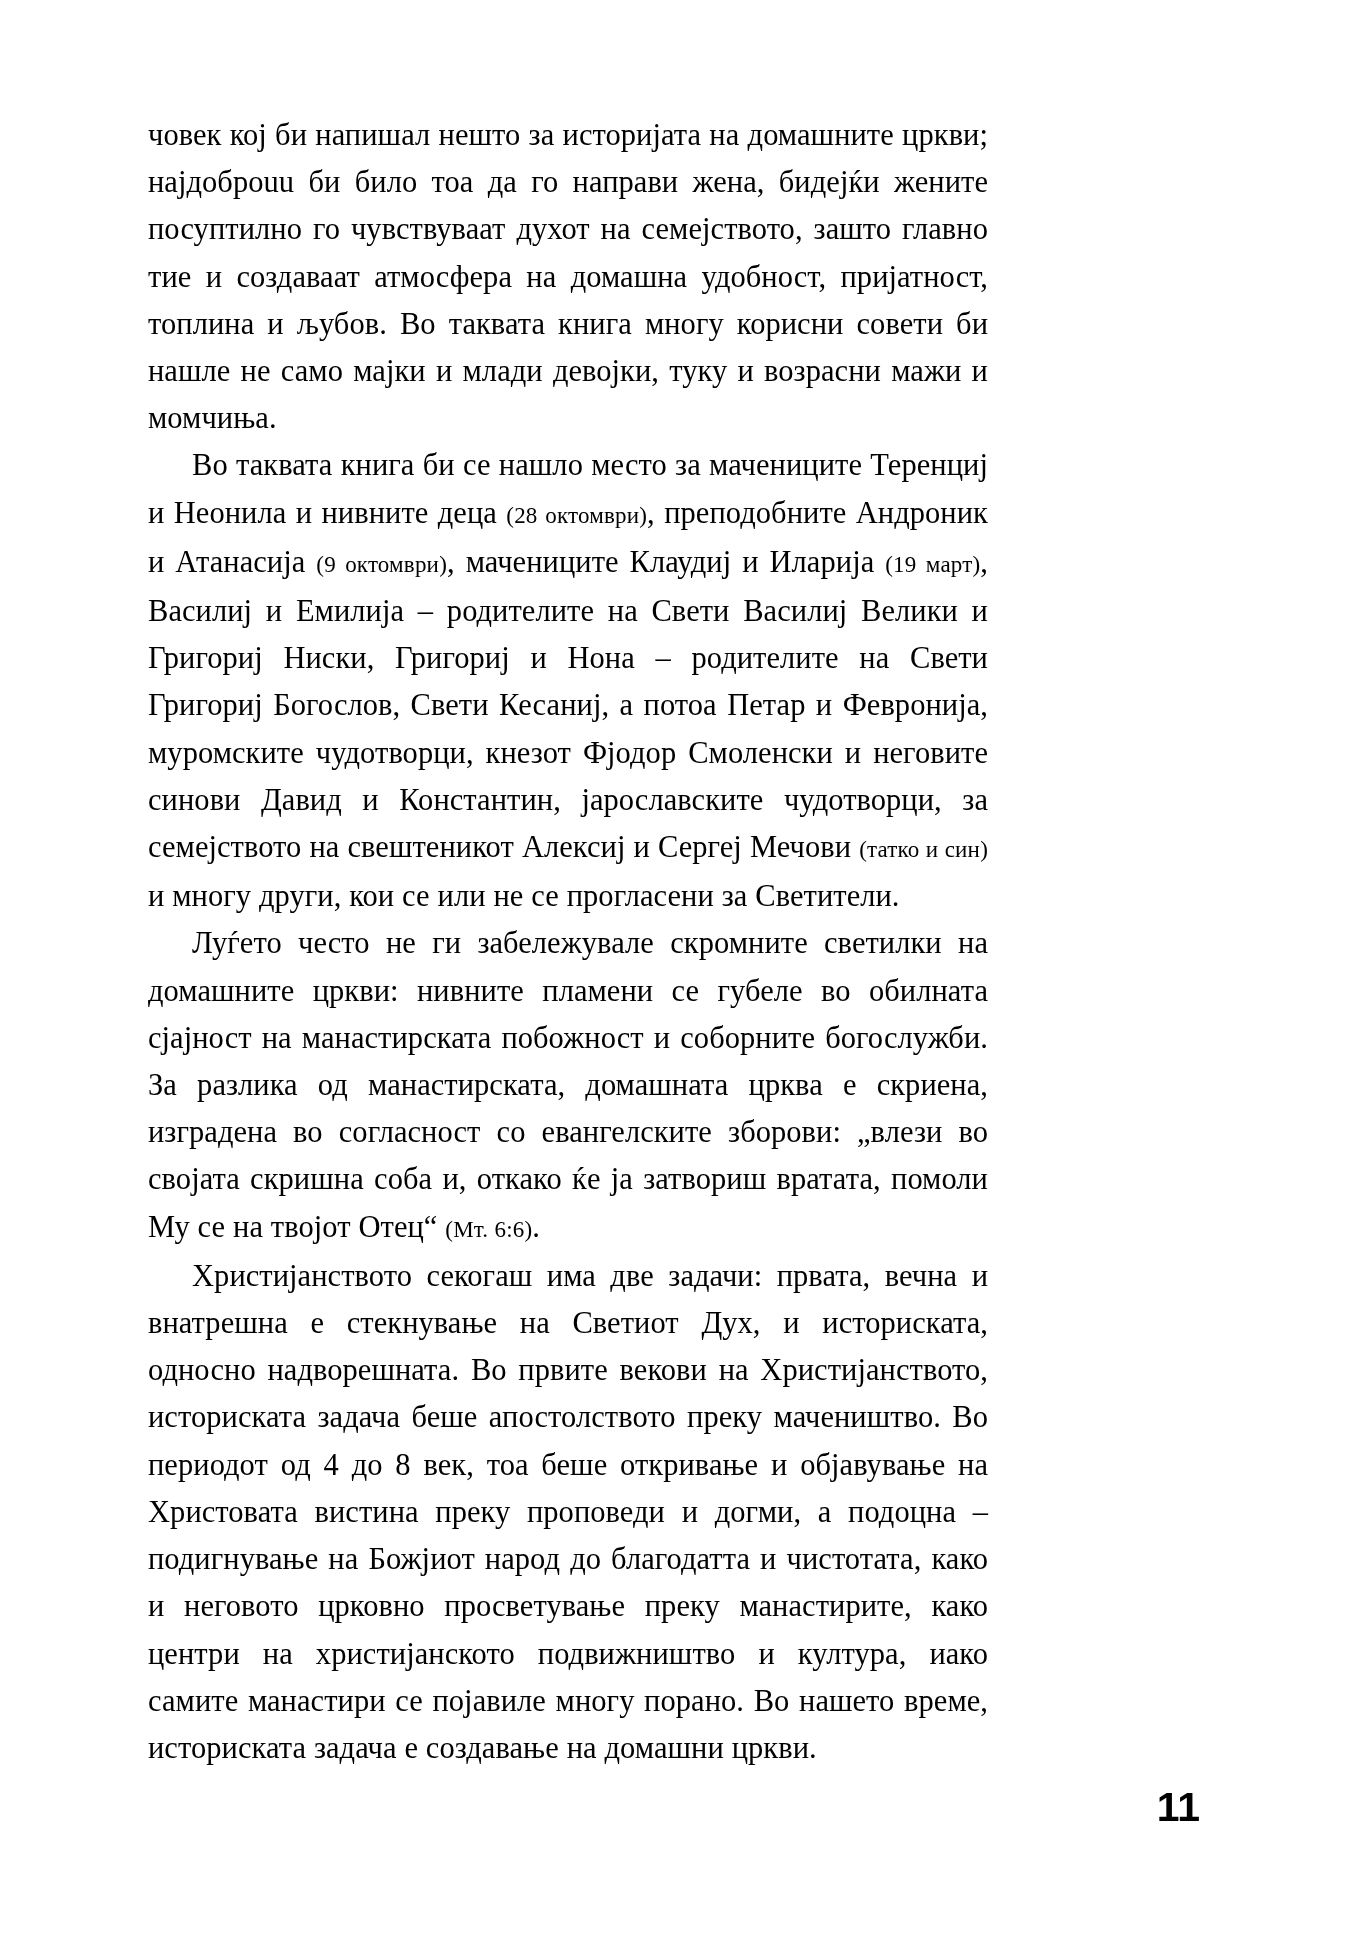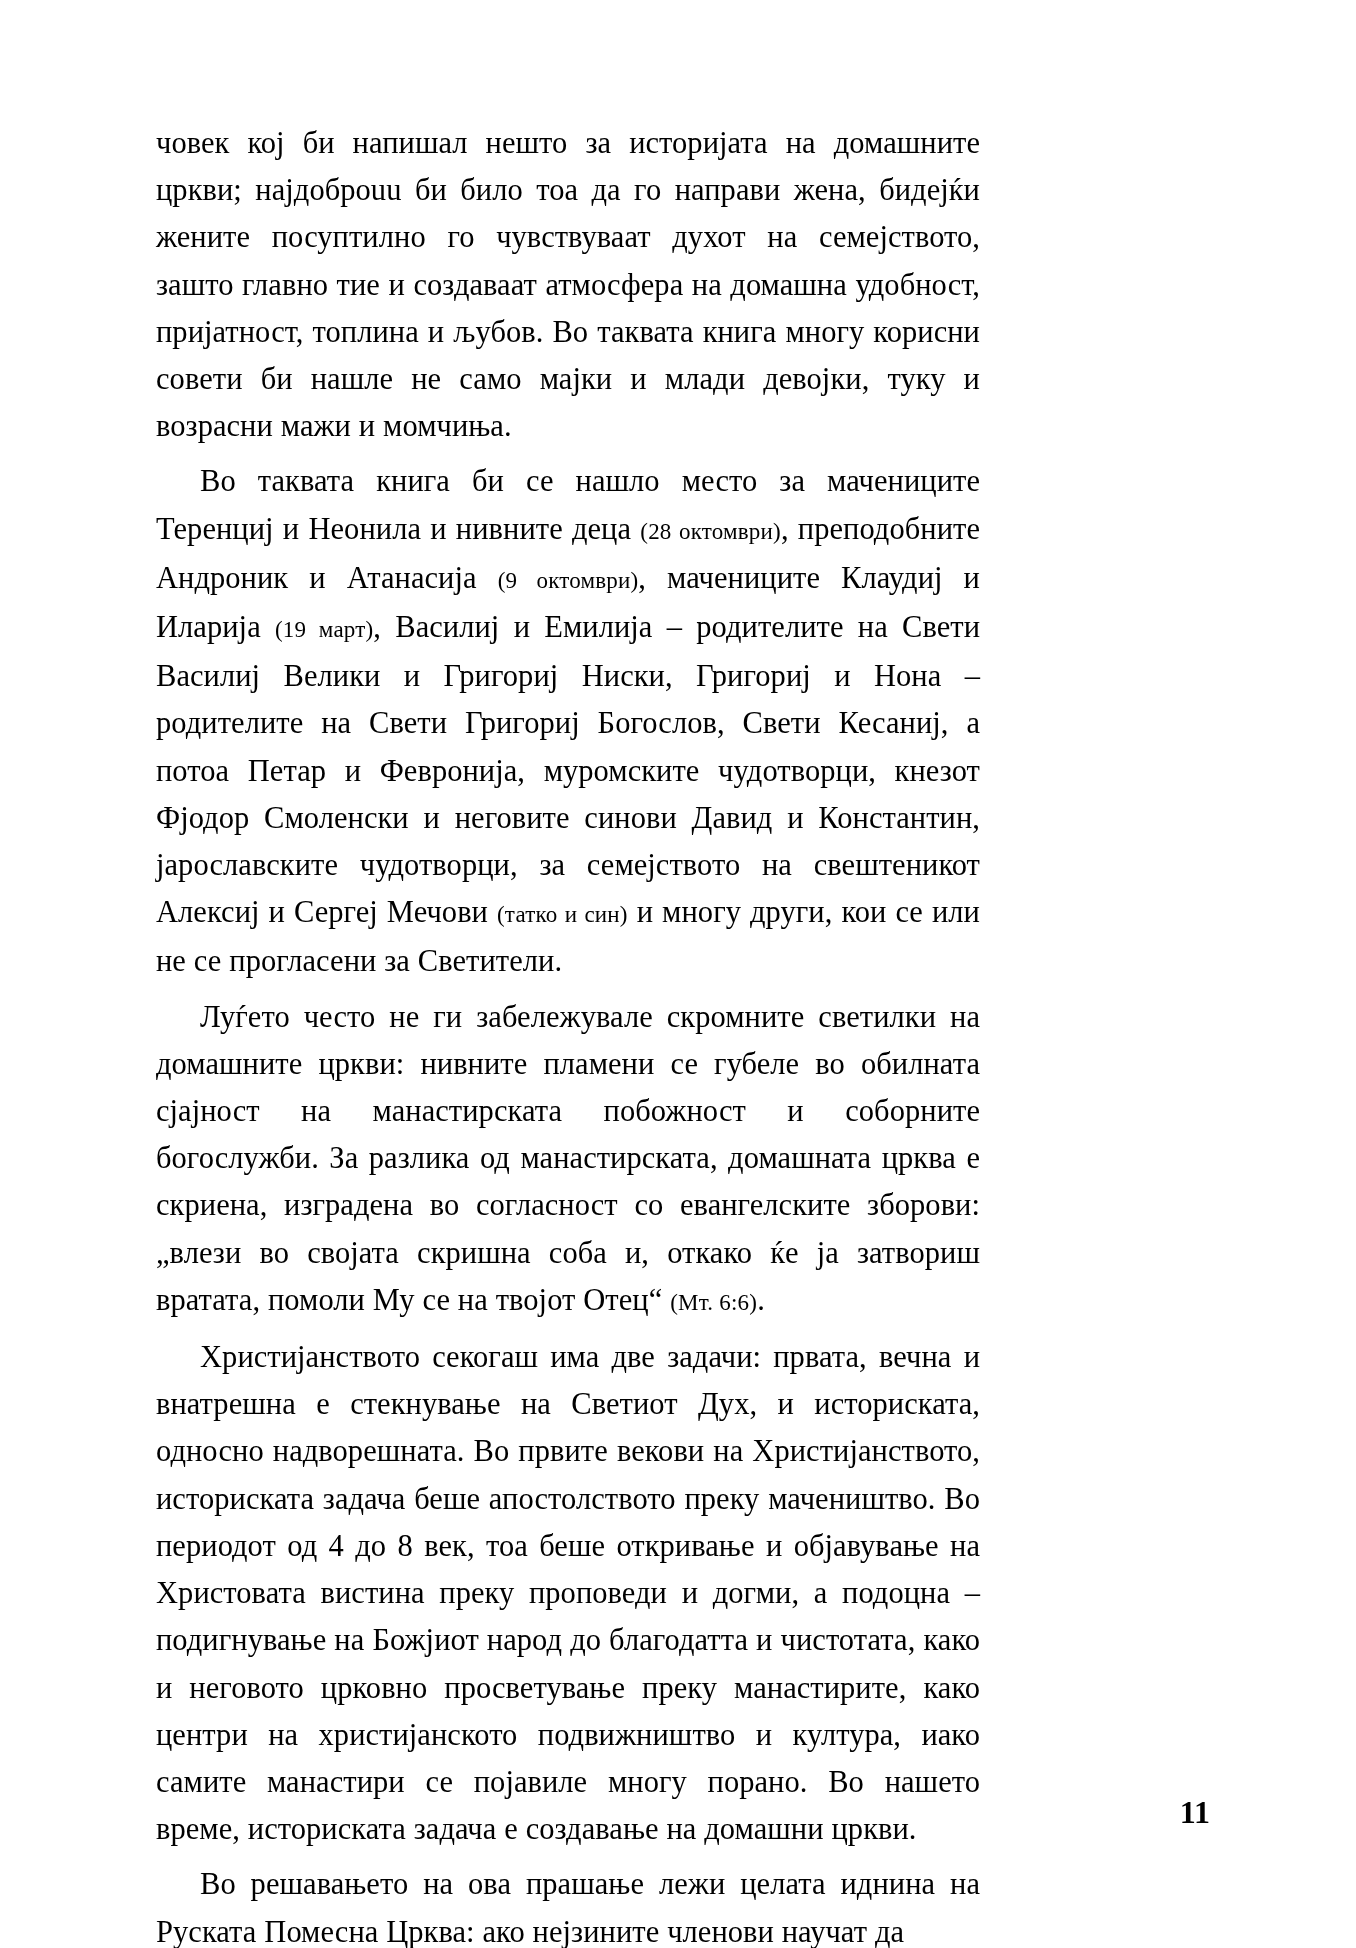--- a/index.html
+++ b/index.html
@@ -26,21 +26,21 @@
   }
 
   .text-column {
     position: absolute;
     left: 148px;
     top: 112px;
     width: 840px;
   }
 
   p.para {
-    margin: 8px;
+    margin: 0;
     padding: 0;
     text-align: justify;
     text-justify: inter-word;
     font-size: 30.5px;
     line-height: 47.2px;
     letter-spacing: 0.05px;
     word-spacing: 0.2px;
     hyphens: none;
   }
 
@@ -50,36 +50,35 @@
 
   
   .ann {
     font-size: 23px;
     letter-spacing: 0.2px;
     font-family: Liberation Serif, serif;
   }
 
   .folio {
     position: absolute;
-    right: 146px;
+    right: 156px;
     bottom: 120px;
-    font-size: 32px;
+    font-size: 41px;
     font-weight: bold;
-    font-family: Liberation Serif, serif;
+    font-family: Liberation Sans, sans-serif;
     line-height: 1;
   }
 </style>
 </head>
 <body>
 
 <div class="page">
 
   <div class="text-column">
     <p class="para">човек кој би напишал нешто за историјата на домашните цркви; најдоброuu би било тоа да го направи жена, бидејќи жените посуптилно го чувствуваат духот на семејството, зашто главно тие и создаваат атмосфера на домашна удобност, пријатност, топлина и љубов. Во таквата книга многу корисни совети би нашле не само мајки и млади девојки, туку и возрасни мажи и момчиња.</p>
     <p class="para indent">Во таквата книга би се нашло место за мачениците Теренциј и Неонила и нивните деца <span class="ann">(28 октомври)</span>, преподобните Андроник и Атанасија <span class="ann">(9 октомври)</span>, мачениците Клаудиј и Иларија <span class="ann">(19 март)</span>, Василиј и Емилија – родителите на Свети Василиј Велики и Григориј Ниски, Григориј и Нона – родителите на Свети Григориј Богослов, Свети Кесаниј, а потоа Петар и Февронија, муромските чудотворци, кнезот Фјодор Смоленски и неговите синови Давид и Константин, јарославските чудотворци, за семејството на свештеникот Алексиј и Сергеј Мечови <span class="ann">(татко и син)</span> и многу други, кои се или не се прогласени за Светители.</p>
     <p class="para indent">Луѓето често не ги забележувале скромните светилки на домашните цркви: нивните пламени се губеле во обилната сјајност на манастирската побожност и соборните богослужби. За разлика од манастирската, домашната црква е скриена, изградена во согласност со евангелските зборови: „влези во својата скришна соба и, откако ќе ја затвориш вратата, помоли Му се на твојот Отец“ <span class="ann">(Мт. 6:6)</span>.</p>
     <p class="para indent">Христијанството секогаш има две задачи: првата, вечна и внатрешна е стекнување на Светиот Дух, и историската, односно надворешната. Во првите векови на Христијанството, историската задача беше апостолството преку мачеништво. Во периодот од 4 до 8 век, тоа беше откривање и објавување на Христовата вистина преку проповеди и догми, а подоцна – подигнување на Божјиот народ до благодатта и чистотата, како и неговото црковно просветување преку манастирите, како центри на христијанското подвижништво и култура, иако самите манастири се појавиле многу порано. Во нашето време, историската задача е создавање на домашни цркви.</p>
-    <p class="para indent">Во решавањето на ова прашање лежи целата иднина на Руската Помесна Црква: ако нејзините членови научат да</p>
   </div>
 
   <div class="folio">11</div>
 
 </div>
 
 </body></html>

